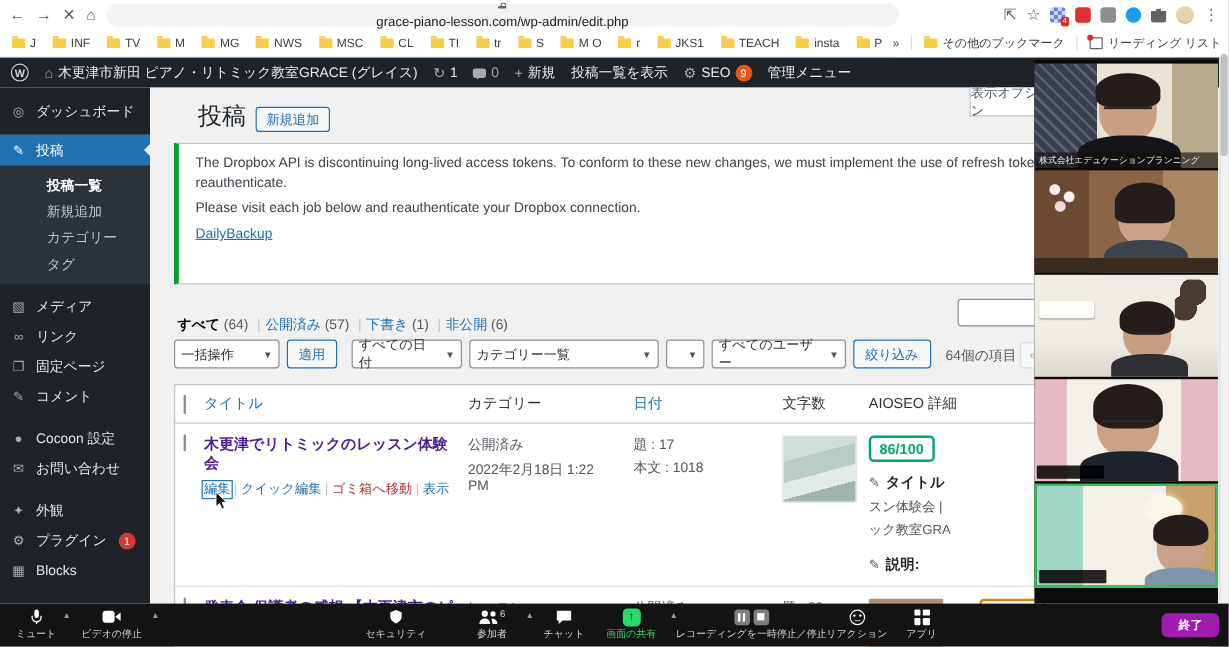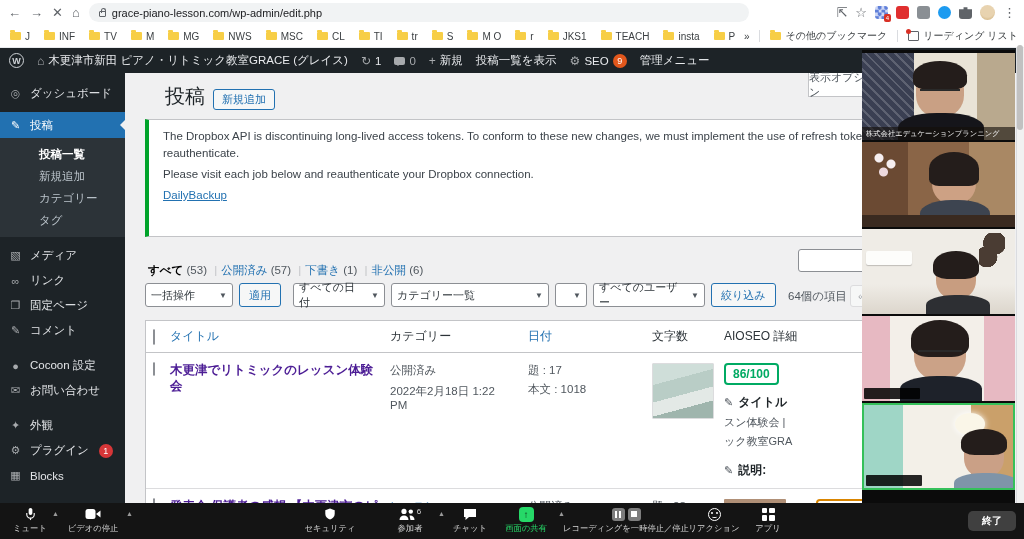--- a/index.html
+++ b/index.html
@@ -2,21 +2,21 @@
 <html><head>
 <meta charset="utf-8">
 <style>
   * { margin:0; padding:0; box-sizing:border-box; }
   body { font-family:"Liberation Sans","DejaVu Sans",sans-serif; background:#333; }
   .screen { position:relative; width:1024px; height:539px; overflow:hidden; background:#fff; }
 
   
   .browser-bar { position:absolute; top:0; left:0; width:1024px; height:25px; background:#fff; display:flex; align-items:center; padding:0 8px; gap:9px; }
   .nav-ic { color:#5f6368; font-size:13px; line-height:1; cursor:default; }
-  .addr { width:660px; height:19px; background:#f1f3f4; border-radius:10px; display:flex; align-items:center; padding:0 10px; gap:6px; }
+  .addr { width:660px; height:19px; background:#f1f3f4; border-radius:10px; display:flex; align-items:center; padding:0 10px; gap:6px;flex-direction:column; }
   .lock { width:7px; height:6px; border:1px solid #5f6368; border-radius:1px; position:relative; margin-top:2px; }
   .lock::before { content:""; position:absolute; top:-4px; left:1px; width:3px; height:4px; border:1px solid #5f6368; border-bottom:none; border-radius:3px 3px 0 0; }
   .addr-url { font-size:11px; color:#202124; }
   .chrome-right { margin-left:auto; display:flex; align-items:center; gap:8px; }
   .ext { width:13px; height:13px; border-radius:3px; position:relative; }
   .ext-grid { background:repeating-conic-gradient(#5f7fd9 0 25%, #cfd8f5 0 50%) 0 0/6.5px 6.5px; }
   .ext-badge { position:absolute; right:-3px; bottom:-3px; background:#d93025; color:#fff; font-size:6px; padding:0 2px; border-radius:2px; line-height:8px; }
   .ext-red { background:#e02f2f; }
   .ext-line { background:#8a8f94; }
   .ext-tw { background:#1d9bf0; border-radius:50%; }
@@ -137,21 +137,21 @@
   .zitem { position:absolute; top:4px; display:flex; flex-direction:column; align-items:center; gap:2px; color:#d6d6d6; cursor:pointer; }
   .zitem .zlabel { font-size:8.3px; white-space:nowrap; }
   .zic { height:14px; display:flex; align-items:center; gap:3px; }
   .zcaret { position:absolute; top:7px; color:#9a9a9a; font-size:7px; cursor:pointer; }
   .share-ic { width:15px; height:15px; background:#26d968; border-radius:4px; color:#0b3317; font-size:10px; font-weight:bold; display:flex; align-items:center; justify-content:center; }
   .share-label { color:#26d968 !important; }
   .recbox { width:13px; height:13px; background:#7d7d7d; border-radius:3px; display:flex; align-items:center; justify-content:center; gap:2px; }
   .recbox .bar { width:2px; height:7px; background:#fff; }
   .recbox .sq { width:6px; height:6px; background:#fff; }
   .pcount { font-size:8px; color:#d6d6d6; margin:-6px 0 0 -2px; }
-  .end-btn { position:absolute; right:8px; top:8px; width:48px; height:20px; background:#404040; border-radius:5px; color:#fff; font-size:10px; font-weight:bold; display:flex; align-items:center; justify-content:center; cursor:pointer; }
+  .end-btn { position:absolute; right:8px; top:8px; width:48px; height:20px; background:#a21caf; border-radius:5px; color:#fff; font-size:10px; font-weight:bold; display:flex; align-items:center; justify-content:center; cursor:pointer; }
   .smiley { width:13px; height:13px; border:1.5px solid #fff; border-radius:50%; position:relative; }
   .smiley::before { content:""; position:absolute; top:3px; left:2px; width:2px; height:2px; background:#fff; border-radius:50%; box-shadow:5px 0 #fff; }
   .smiley::after { content:""; position:absolute; bottom:2px; left:3px; width:5px; height:2px; border-bottom:1.5px solid #fff; border-radius:50%; }
   .apps-ic { width:13px; height:13px; display:grid; grid-template-columns:1fr 1fr; gap:2px; }
   .apps-ic span { background:#fff; border-radius:1px; }
 </style>
 </head>
 <body>
 
 <div class="screen">
@@ -369,21 +369,21 @@
     <div class="screen-opt">表示オプション</div>
 
     <div class="notice">
       <p>The Dropbox API is discontinuing long-lived access tokens. To conform to these new changes, we must implement the use of refresh tokens, which can only be f</p>
       <p style="margin-top:-4px;">reauthenticate.</p>
       <p>Please visit each job below and reauthenticate your Dropbox connection.</p>
       <p><a>DailyBackup</a></p>
     </div>
 
     <div class="views">
-      <span class="v cur"><span class="lab">すべて</span> <span class="cnt">(53)</span></span>
+      <span class="v cur"><span class="lab">すべて</span> <span class="cnt">(64)</span></span>
       <span class="v"><span class="lab">公開済み</span> <span class="cnt">(57)</span></span>
       <span class="v"><span class="lab">下書き</span> <span class="cnt">(1)</span></span>
       <span class="v"><span class="lab">非公開</span> <span class="cnt">(6)</span></span>
     </div>
 
     <input class="search-box" style="">
 
     <div class="filters">
       <div class="sel" style="width:88px">
           <span>一括操作</span>
@@ -417,20 +417,25 @@
         <div class="cell">カテゴリー</div>
         <div class="cell sortable">日付</div>
         <div class="cell">文字数</div>
         <div class="cell">AIOSEO 詳細</div>
       </div>
 
       <div class="trow body-row row1">
         <div class="cell"><span class="chk"></span></div>
         <div class="cell">
           <div class="post-title">木更津でリトミックのレッスン体験会</div>
+          <div class="rowact">
+            <span class="a focus-ring"><span>編集</span><svg class="cursor-arrow" viewBox="0 0 11 15">
+                  <path d="M1 0 L1 12 L4 9.6 L5.9 14.2 L8 13.3 L6.1 8.8 L9.6 8.4 Z" fill="#111" stroke="#fff" stroke-width="0.8"></path>
+                </svg></span><span class="sep">|</span><span class="a">クイック編集</span><span class="sep">|</span><span class="a trash">ゴミ箱へ移動</span><span class="sep">|</span><span class="a">表示</span>
+          </div>
         </div>
         <div class="cell">
           <div>公開済み</div>
           <div style="margin-top:6px">2022年2月18日 1:22</div>
           <div>PM</div>
         </div>
         <div class="cell">
           <div>題 : 17</div>
           <div style="margin-top:4px">本文 : 1018</div>
         </div>

